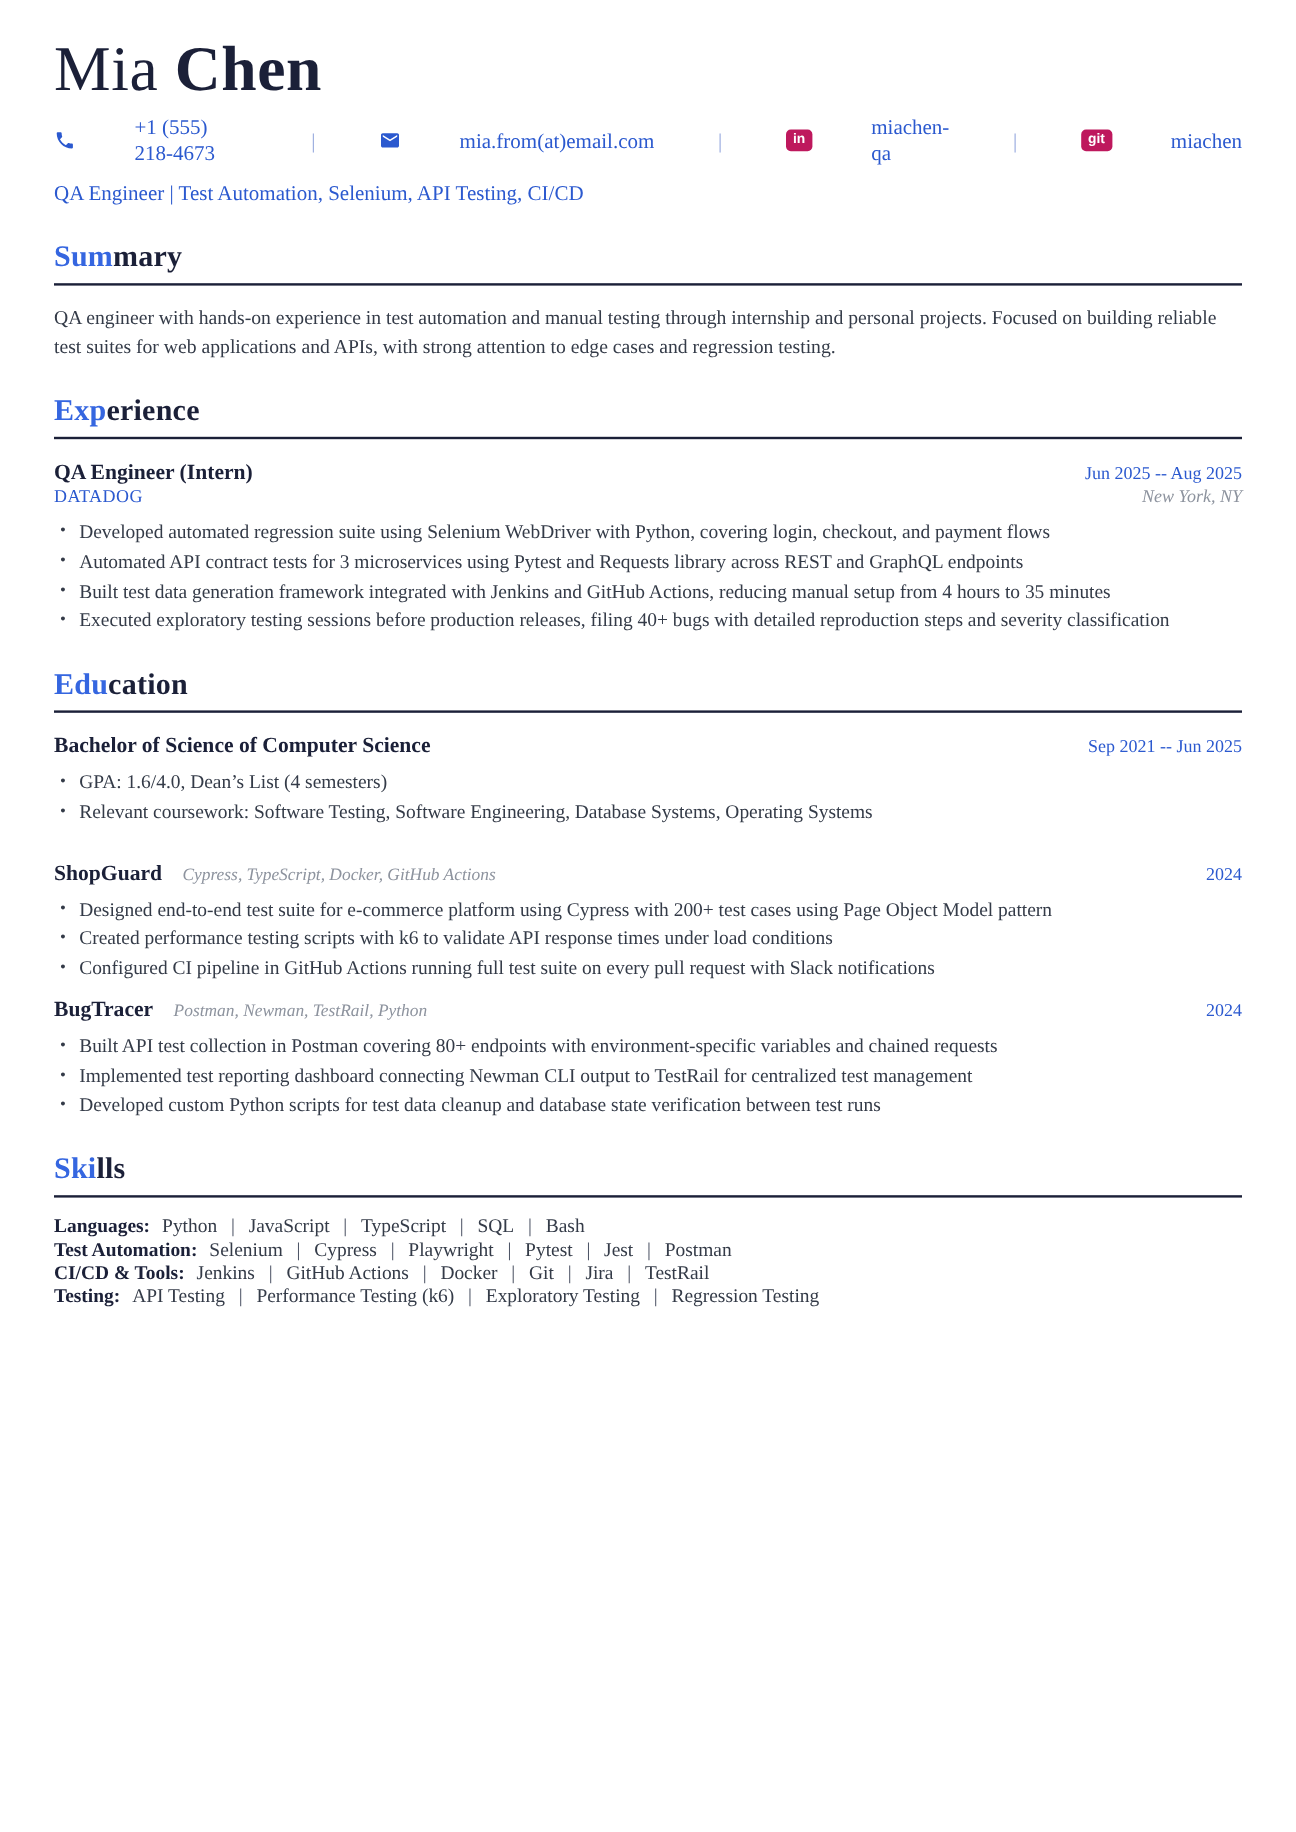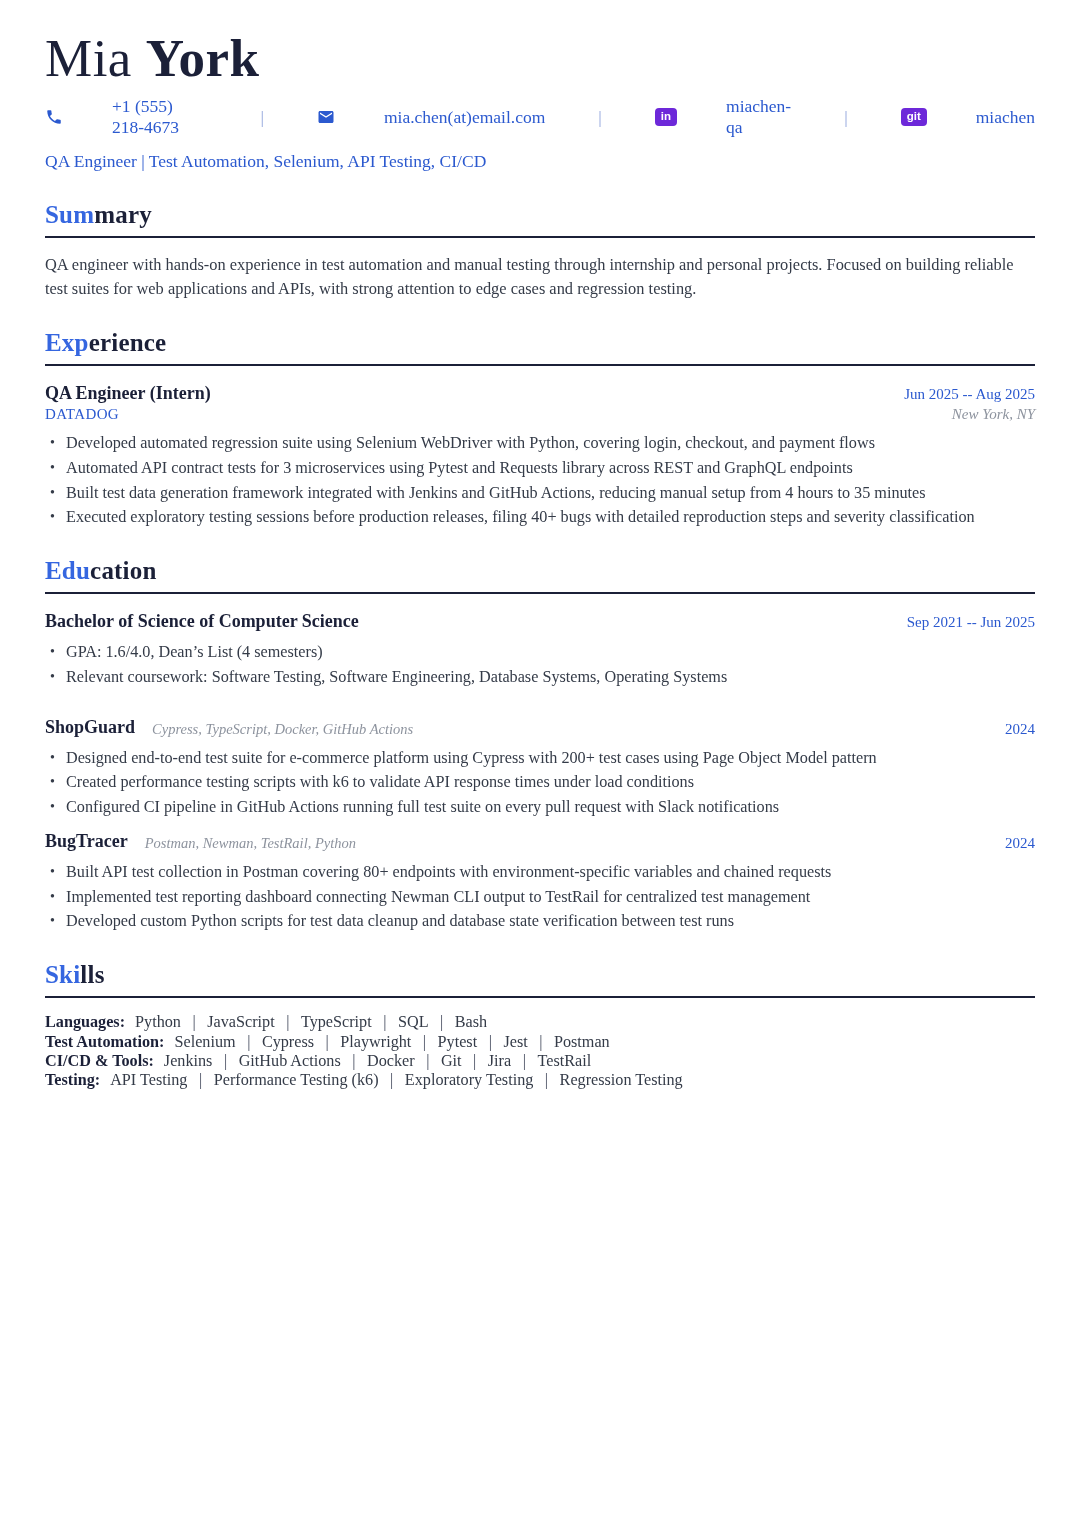--- a/index.html
+++ b/index.html
@@ -15,21 +15,21 @@
 
   
   .name { font-size: 53px; line-height: 1.08; color: #1b2038; font-weight: 400; letter-spacing: 0.5px; }
   .name .last { font-weight: 700; }
 
   .contact { display: flex; align-items: center; margin-top: 9px; font-size: 17.5px; color: #2b59cf; gap: 40px; }
   .contact .icon { display: inline-flex; margin-right: 9px; }
   .contact .icon svg { width: 18px; height: 18px; fill: #2b59cf; }
   .contact .sep { color: #94a7dd; margin: 0 13px; }
   .badge {
-    display: inline-block; background: #6d28d9; color: #ffffff;
+    display: inline-block; background: #be185d; color: #ffffff;
     font-family: "Liberation Sans", sans-serif; font-weight: 700;
     font-size: 11.5px; line-height: 1; padding: 3px 6px 4px; border-radius: 4px;
     margin-right: 9px;
   }
   .tagline { margin-top: 13px; color: #2b59cf; font-size: 17.5px; }
 
   
   .section { margin-top: 29px; }
   h2 {
     margin: 0; font-size: 25px; font-weight: 700; color: #1b2038;
@@ -64,37 +64,37 @@
   .skill-label { font-weight: 700; color: #1b2038; margin-right: 10px; }
   .skill-row .pipe { margin: 0 11.5px; color: #454c5e; }
 </style>
 </head>
 <body>
 
 <div class="page">
 
   <div class="name">
     <span>Mia</span>
-    <span class="last">York</span>
+    <span class="last">Chen</span>
   </div>
 
   <div class="contact">
     <span class="icon">
       <svg viewBox="0 0 24 24">
           <path d="M6.62 10.79c1.44 2.83 3.76 5.14 6.59 6.59l2.2-2.2c.27-.27.67-.36 1.02-.24 1.12.37 2.33.57 3.57.57.55 0 1 .45 1 1V20c0 .55-.45 1-1 1-9.39 0-17-7.61-17-17 0-.55.45-1 1-1h3.5c.55 0 1 .45 1 1 0 1.25.2 2.45.57 3.57.11.35.03.74-.25 1.02l-2.2 2.2z"></path>
         </svg>
     </span>
     <span>+1 (555) 218-4673</span>
     <span class="sep">|</span>
     <span class="icon">
       <svg viewBox="0 0 24 24">
           <path d="M20 4H4c-1.1 0-2 .9-2 2v12c0 1.1.9 2 2 2h16c1.1 0 2-.9 2-2V6c0-1.1-.9-2-2-2zm0 4-8 5-8-5V6l8 5 8-5v2z"></path>
         </svg>
     </span>
-    <span>mia.chen(at)email.com</span>
+    <span>mia.from(at)email.com</span>
     <span class="sep">|</span>
     <span class="badge">in</span>
     <span>miachen-qa</span>
     <span class="sep">|</span>
     <span class="badge">git</span>
     <span>miachen</span>
   </div>
 
   <div class="tagline">QA Engineer | Test Automation, Selenium, API Testing, CI/CD</div>
 

